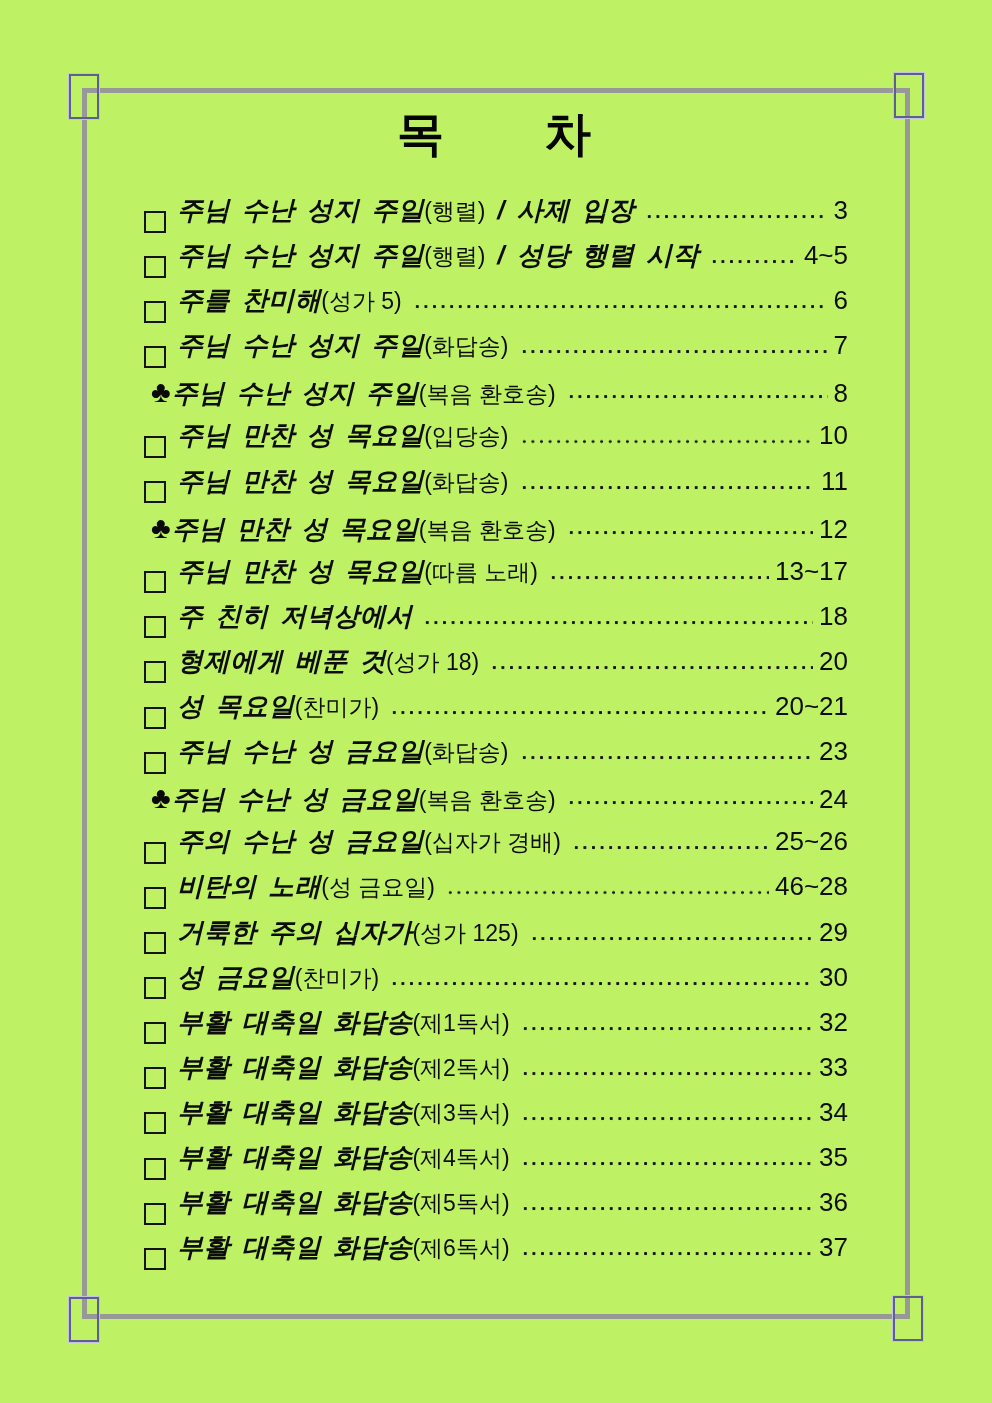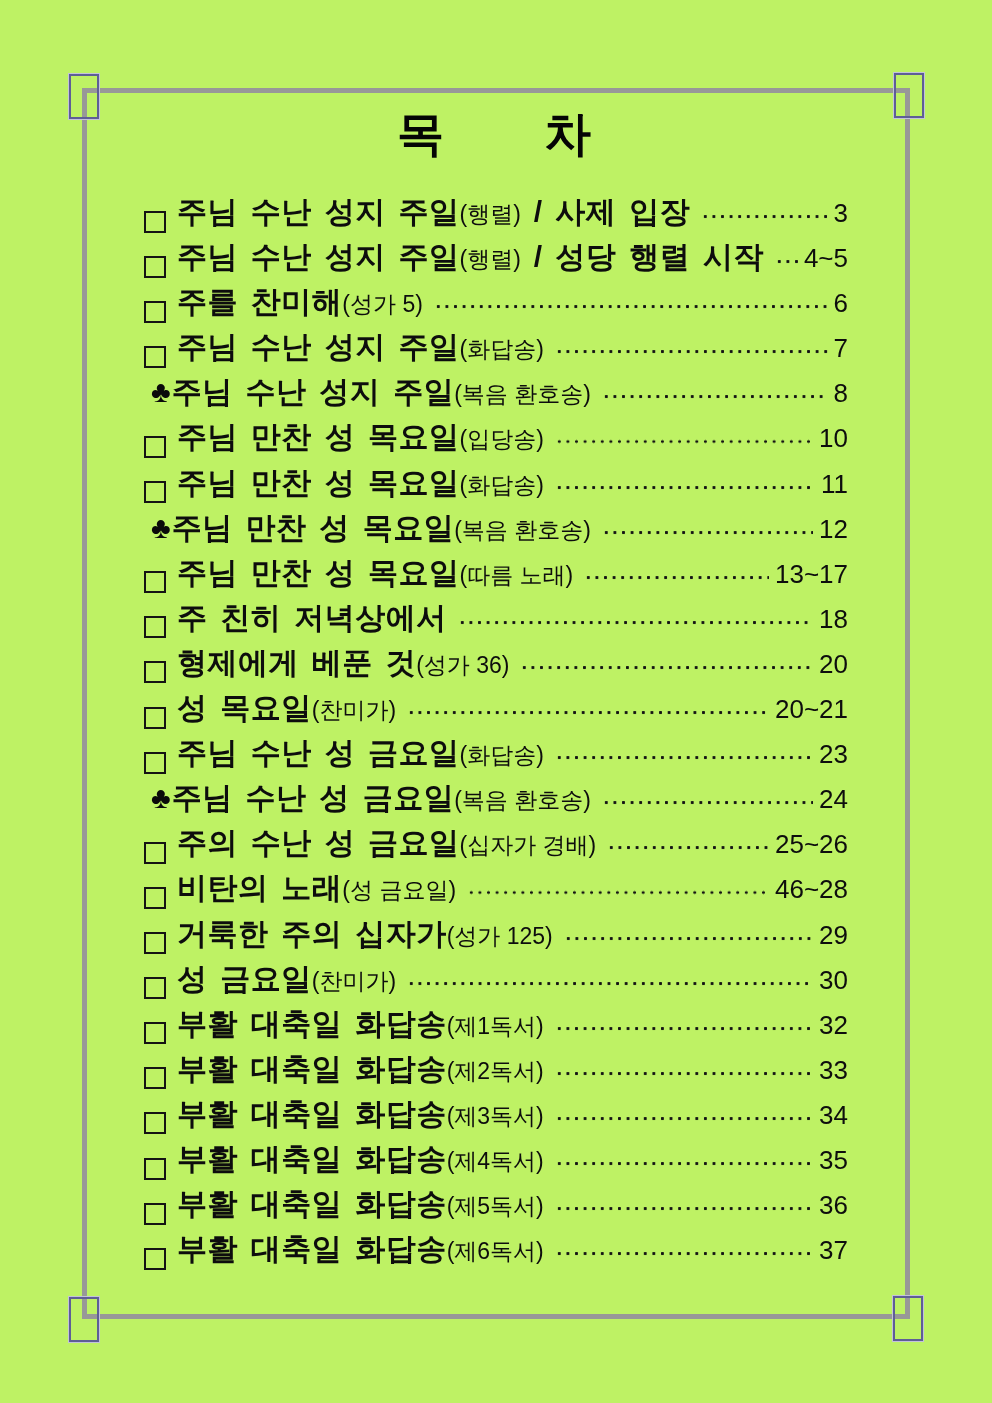--- a/index.html
+++ b/index.html
@@ -86,23 +86,24 @@
     line-height: 1;
     margin: 0 1px 0 9px;
     color: #0a0a0a;
   }
   .t {
     white-space: pre;
     line-height: 1;
   }
   .t.b {
     font-weight: 700;
-    font-size: 30px;
+    font-size: 26px;
     word-spacing: 4px;
     letter-spacing: 0.5px;
+    font-style: italic;
   }
   .t.l {
     font-weight: 400;
     font-size: 23px;
     text-align: right;
   }
   .leader {
     flex: 1 1 auto;
     align-self: stretch;
     margin: 0 6px 0 9px;
@@ -229,21 +230,21 @@
     <span class="t l p1"></span>
     <span class="t b t2"></span>
     <span class="leader"></span>
     <span class="pagenum">18</span>
   </div>
         <div class="row">
     <span class="bullet-slot boxwrap">
             <span class="sq"></span>
           </span>
     <span class="t b t1">형제에게 베푼 것</span>
-    <span class="t l p1">(성가 36)</span>
+    <span class="t l p1">(성가 18)</span>
     <span class="t b t2"></span>
     <span class="leader"></span>
     <span class="pagenum">20</span>
   </div>
         <div class="row">
     <span class="bullet-slot boxwrap">
             <span class="sq"></span>
           </span>
     <span class="t b t1">성 목요일</span>
     <span class="t l p1">(찬미가)</span>

